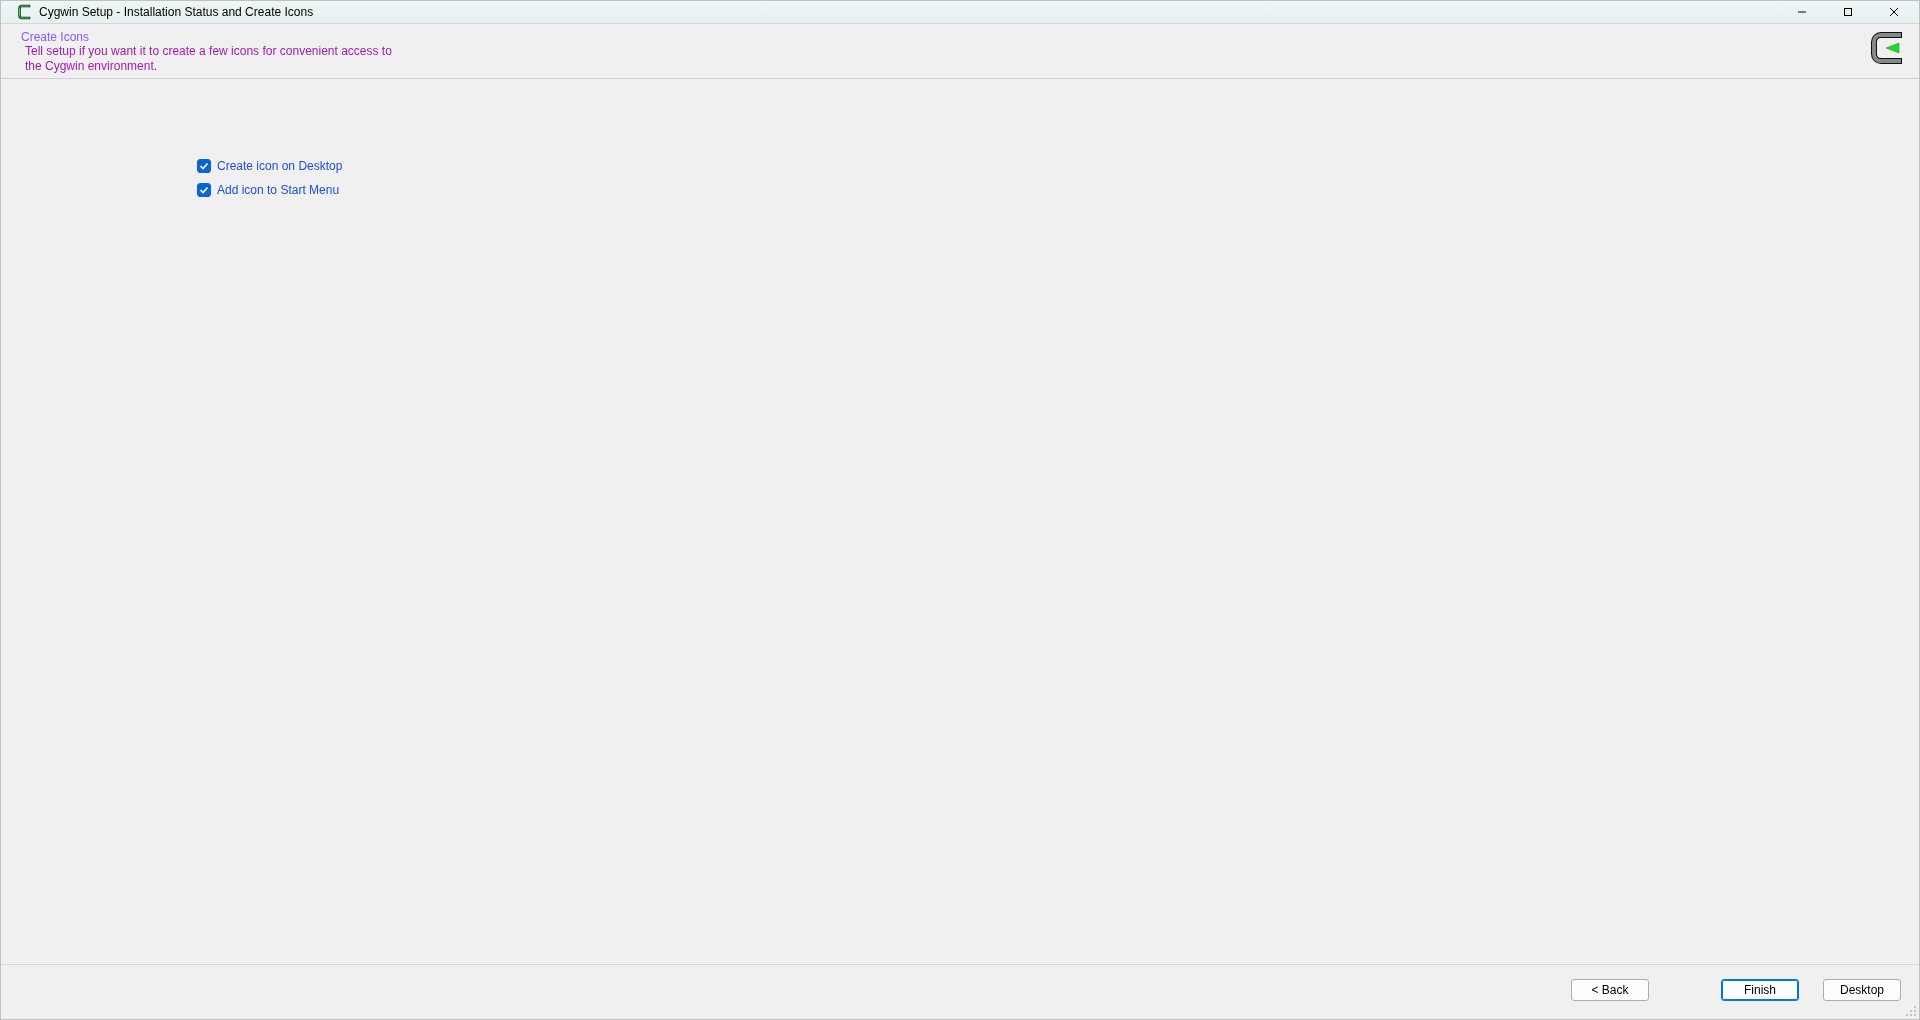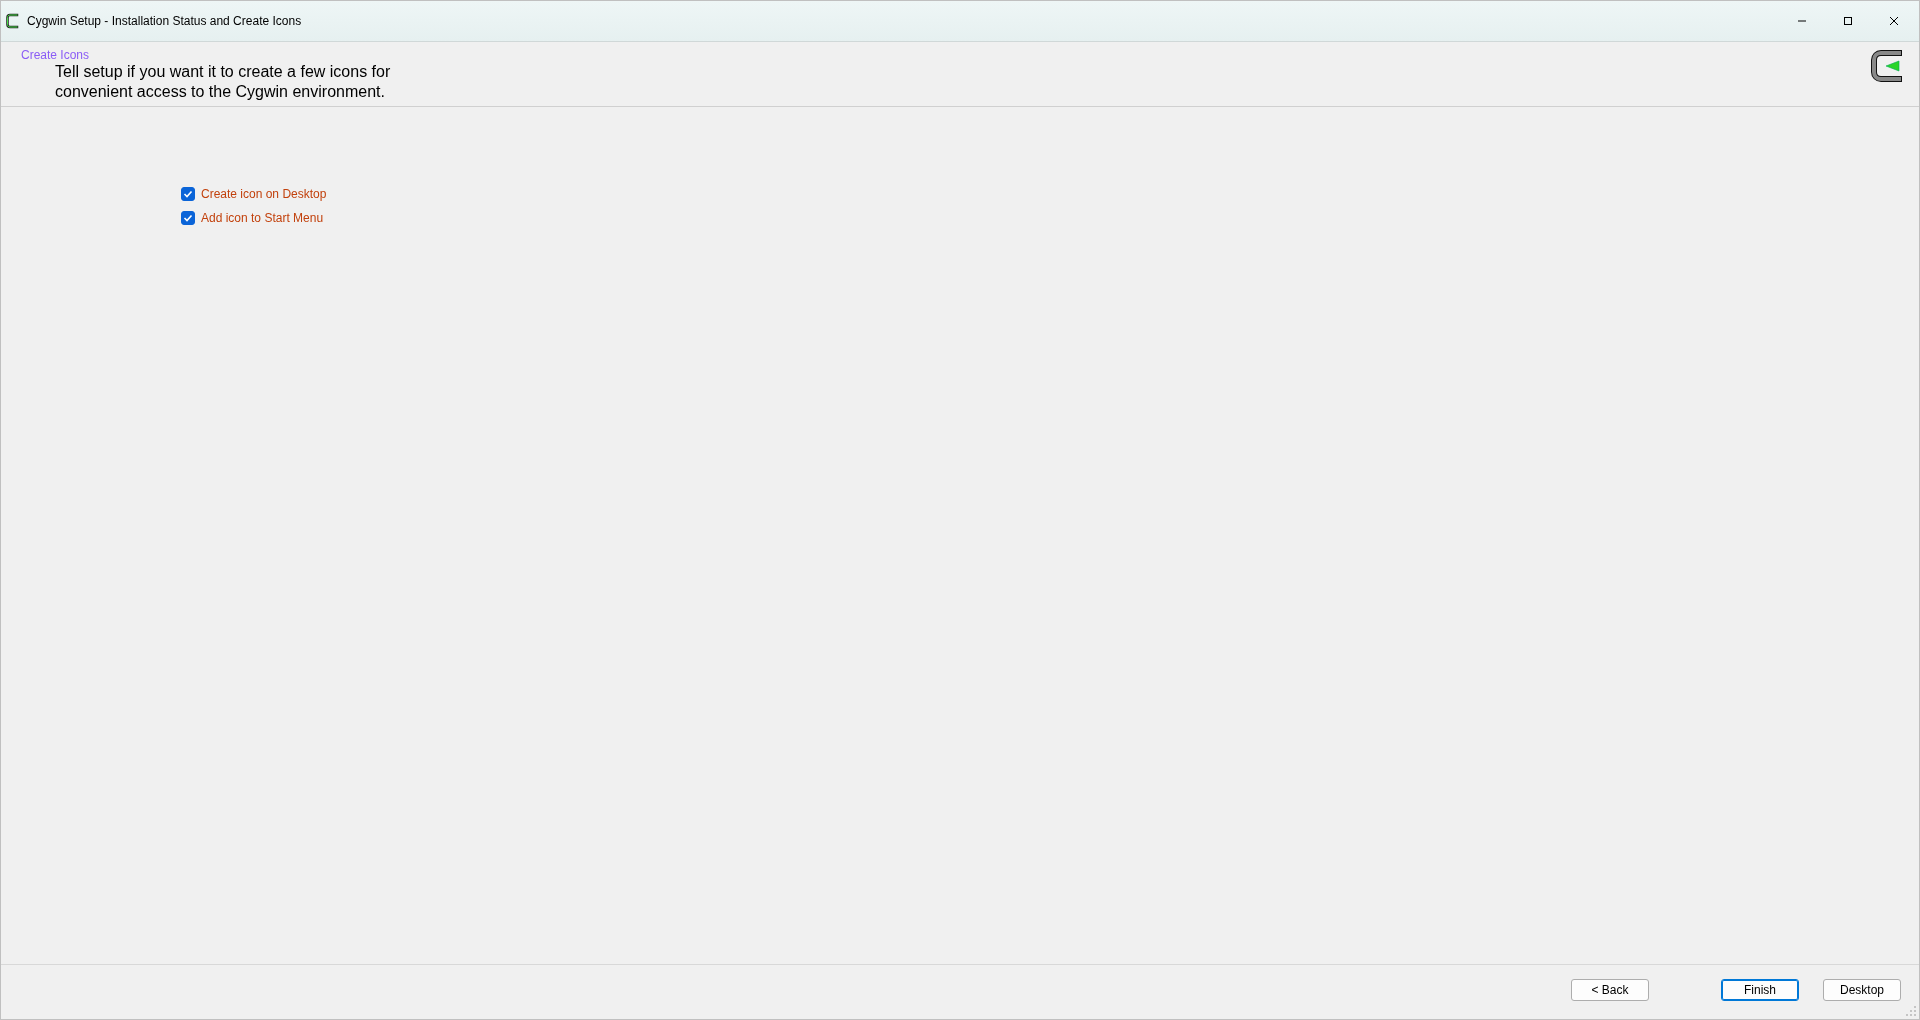--- a/index.html
+++ b/index.html
@@ -13,25 +13,25 @@
   }
   .window {
     width: 100%;
     height: 100%;
     display: flex;
     flex-direction: column;
     border: 1px solid #c0c0c0;
     background: #f0f0f0;
   }
   .titlebar {
-    height: 41px;
+    height: 23px;
     background: linear-gradient(#eef6f6,#e6f0f0);
     display: flex;
     align-items: center;
-    padding: 0 2px 0 4px;
+    padding: 0 2px 0 16px;
     border-bottom: 1px solid #d0d8d8;
   }
   .titlebar .app-icon {
     width: 16px; height: 16px;
     margin-right: 6px;
     display:flex; align-items:center; justify-content:center;
   }
   .titlebar .title-text {
     font-size: 12px;
     color: #000;
@@ -48,44 +48,45 @@
   .header-section {
     padding: 6px 12px 4px 20px;
     position: relative;
     border-bottom: 1px solid #d0d0d0;
   }
   .header-section .hdr-title {
     font-size: 12px;
     color:#8b5cf6;
   }
   .header-section .hdr-sub {
-    font-size: 16px;
-    color:#000000;
-    margin-left: 34px;
+    font-size: 12px;
+    color:#a21caf;
+    margin-left: 4px;
     max-width: 380px;
     line-height: 1.25;
   }
   .header-logo {
     position:absolute;
     right: 14px;
     top: 6px;
     width: 36px; height: 36px;
     display:flex; align-items:center; justify-content:center;
   }
 
   .content {
     flex: 1 1 auto;
     position: relative;
     padding: 80px 0 0 180px;
   }
   .check-row {
     display:flex; align-items:center;
     margin-bottom: 10px;
     font-size:12px;
-    color:#c2410c;
+    color:#1d4ed8;
+    margin-left:16px;
   }
   .checkbox {
     width:14px; height:14px;
     border-radius:3px;
     background:#0a64d8;
     border:1px solid #0a64d8;
     display:flex; align-items:center; justify-content:center;
     margin-right:6px;
   }
   .checkbox svg { width:10px; height:10px; }

